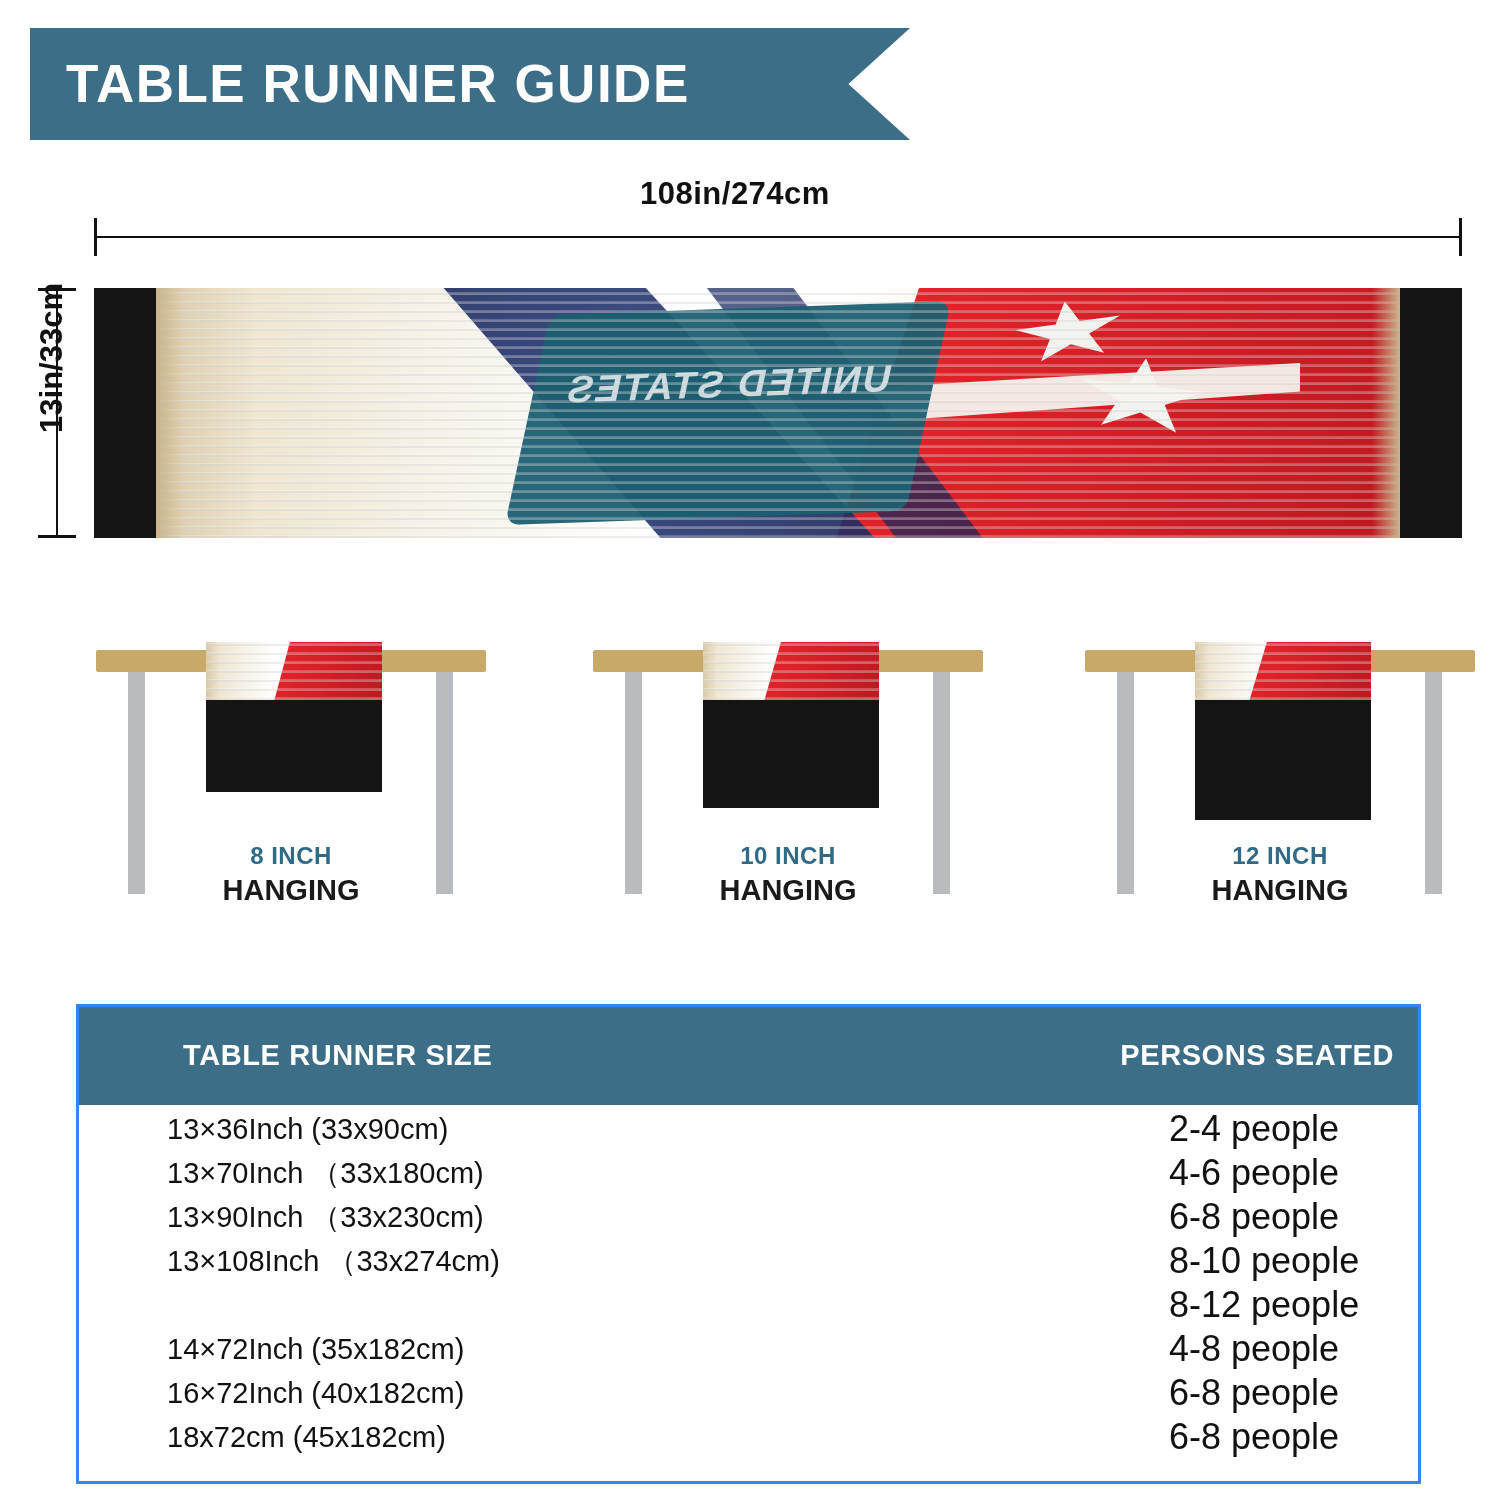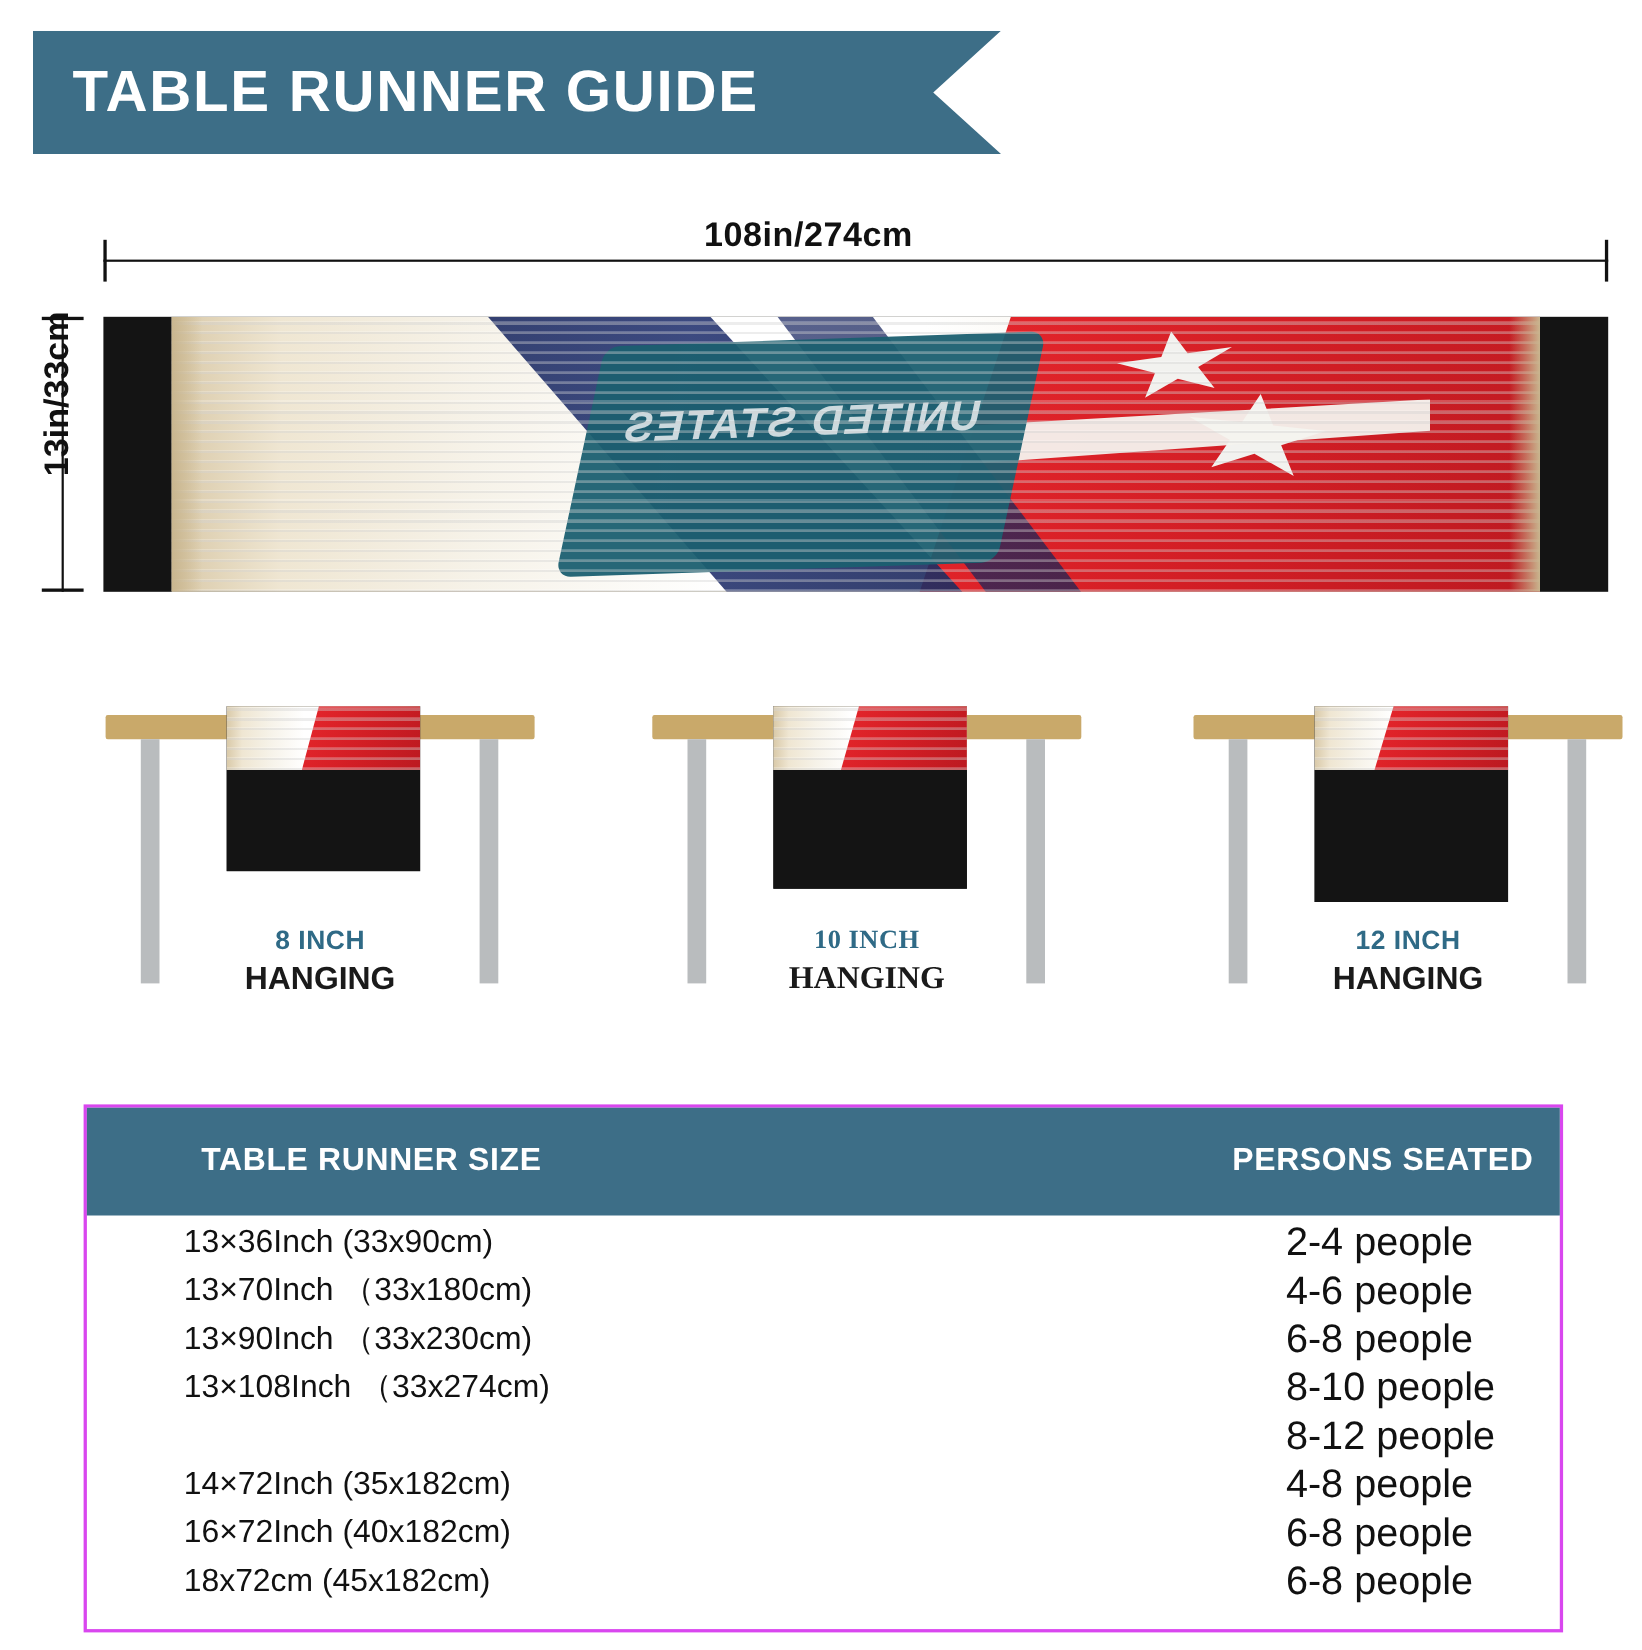--- a/index.html
+++ b/index.html
@@ -47,21 +47,20 @@
 
   
   .width-label {
     position: absolute;
     left: 640px;
     top: 176px;
     font-size: 31px;
     font-weight: bold;
     color: #111111;
     letter-spacing: 0.5px;
-    margin-top: 20px;
   }
   .width-arrow {
     position: absolute;
     left: 94px;
     top: 236px;
     width: 1368px;
     height: 2px;
     background: #111111;
   }
   .width-cap-left {
@@ -339,21 +338,21 @@
     margin-top: 4px;
   }
 
   
   .size-table {
     position: absolute;
     left: 76px;
     top: 1004px;
     width: 1345px;
     height: 480px;
-    border: 3px solid #d946ef;
+    border: 3px solid #3b82f6;
     background: #ffffff;
     box-sizing: border-box;
   }
   .size-table-head {
     position: absolute;
     left: 0;
     top: 0;
     width: 100%;
     height: 98px;
     background: #3d6e87;
@@ -466,21 +465,21 @@
     <div class="tbl-leg right"></div>
     <div class="mini-runner" style="top:22px;">
       <div class="mini-art">
         <div class="art-base"></div>
         <div class="art-red" style="left:34%;width:70%;"></div>
         <div class="art-lines2"></div>
         <div class="art-lines"></div>
       </div>
       <div class="mini-black" style="height:108px;"></div>
     </div>
-    <div class="size-caption" style="top:222px;font-family:Liberation Serif, serif;">
+    <div class="size-caption" style="top:222px;">
       <span class="big">10 INCH</span>
       <span class="small">HANGING</span>
     </div>
   </div>
 
   <div class="table-unit" style="left:1085px;">
     <div class="tbl-top"></div>
     <div class="tbl-leg left"></div>
     <div class="tbl-leg right"></div>
     <div class="mini-runner" style="top:22px;">

